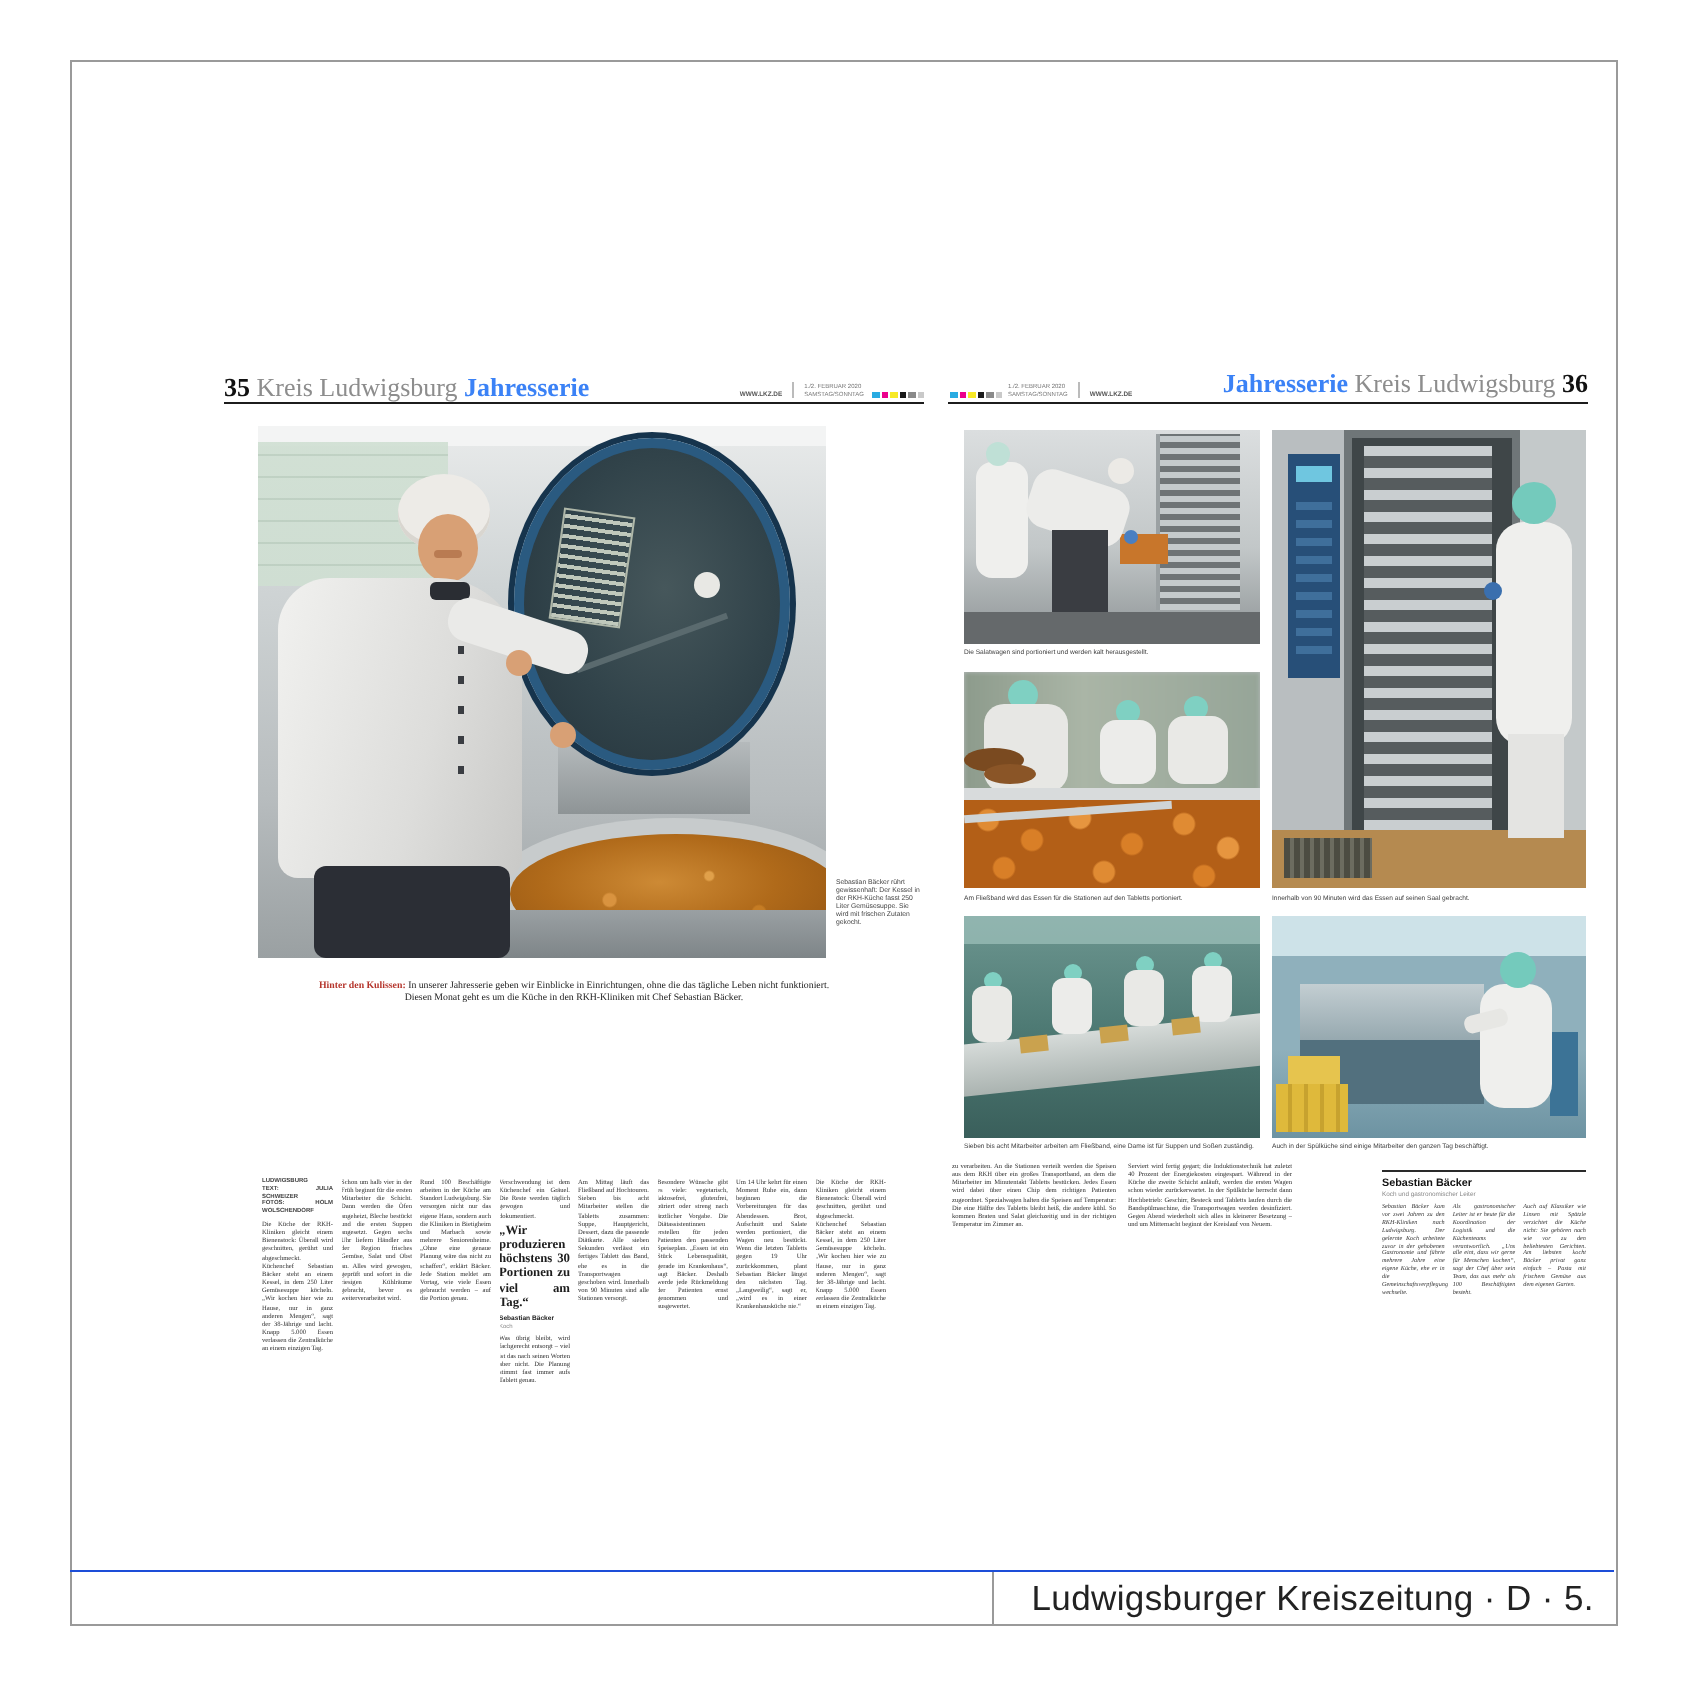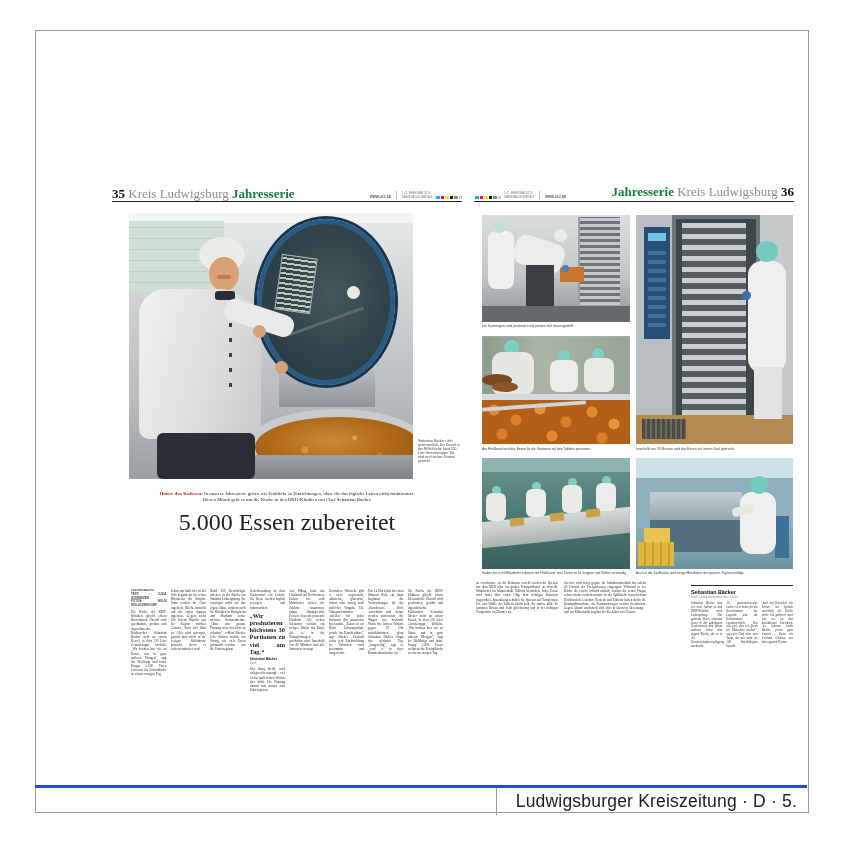--- a/index.html
+++ b/index.html
@@ -1,33 +1,33 @@
 <!DOCTYPE html>
 <html lang="de"><head>
 <meta charset="utf-8">
 <style>
   html,body{margin:0;padding:0;background:#fff;-webkit-text-size-adjust:none;}
   .canvas{position:relative;width:844px;height:844px;background:#fff;overflow:hidden;
           font-family:"Liberation Serif",serif;color:#1a1a1a;}
   
   .frame{position:absolute;left:35px;top:30px;width:772px;height:781px;border:1px solid #9a9a9a;background:#fff;}
-  .footer-bar{position:absolute;left:35px;top:785px;width:772px;height:27px;border-top:3px solid #1d4ed8;}
+  .footer-bar{position:absolute;left:35px;top:785px;width:772px;height:27px;border-top:1px solid #1d4ed8;}
   .footer-divider{position:absolute;left:461px;top:0;bottom:0;border-left:1px solid #9a9a9a;}
   .footer-caption{position:absolute;right:10px;top:3px;font-family:"Liberation Sans",sans-serif;
                   font-size:17.5px;color:#222;letter-spacing:.2px;}
   
   .page{position:absolute;top:150px;height:515px;background:#fff;}
   #pageL{left:76px;width:350px;}
   #pageR{left:438px;width:320px;}
   .pghead{position:absolute;left:0;right:0;top:2px;height:18px;border-bottom:1.5px solid #1c1c1c;
           display:flex;align-items:flex-end;}
   .pghead .titles{font-size:13px;line-height:14px;white-space:nowrap;}
   .pgnum{font-weight:bold;color:#111;}
   .sec-grey{color:#8d8d8d;}
-  .sec-bold{font-weight:bold;color:#15803d;}
+  .sec-bold{font-weight:bold;color:#3b82f6;}
   .masthead{display:flex;align-items:flex-end;gap:3px;font-family:"Liberation Sans",sans-serif;
             font-size:3px;color:#777;line-height:3.4px;padding-bottom:2px;}
   .masthead .url{font-weight:bold;font-size:3.2px;color:#555;}
   .masthead .vsep{border-left:1px solid #bbb;height:8px;margin:0 2px;}
   .datestack{text-align:left;}
   .sq{display:inline-block;width:3.5px;height:3.5px;margin-left:1px;vertical-align:bottom;}
   .mh-right{position:absolute;right:0;bottom:0;}
   .mh-left{position:absolute;left:0;bottom:0;}
   
   .photo{position:absolute;overflow:hidden;background:#b8bcbe;}
@@ -124,21 +124,20 @@
       </div>
       <div class="sidecap">Sebastian Bäcker rührt gewissenhaft: Der Kessel in der RKH-Küche fasst 250 Liter Gemüsesuppe. Sie wird mit frischen Zutaten gekocht.</div>
 
       <div class="kicker">
         <span class="lead" id="kickerLead" style="color: rgb(181, 53, 44);">Hinter den Kulissen: </span>
         <span>In unserer Jahresserie geben wir Einblicke in Einrichtungen, ohne die das tägliche Leben nicht funktioniert.</span><br>
         <span>Diesen Monat geht es um die Küche in den RKH-Kliniken mit Chef Sebastian Bäcker.</span>
       </div>
 
       <div class="headline">
-        <div class="hl2">5.000 Essen zubereitet</div>
       </div>
 
       <div class="bodyL">
         <div class="bcol">
           <div class="byline">
             <div>LUDWIGSBURG</div>
             <div>TEXT: JULIA SCHWEIZER</div>
             <div>FOTOS: HOLM WOLSCHENDORF</div>
           </div>
           <span>Die Küche der RKH-Kliniken gleicht einem Bienenstock: Überall wird geschnitten, gerührt und abgeschmeckt. Küchenchef Sebastian Bäcker steht an einem Kessel, in dem 250 Liter Gemüsesuppe köcheln. „Wir kochen hier wie zu Hause, nur in ganz anderen Mengen“, sagt der 38-Jährige und lacht. Knapp 5.000 Essen verlassen die Zentralküche an einem einzigen Tag.</span>

